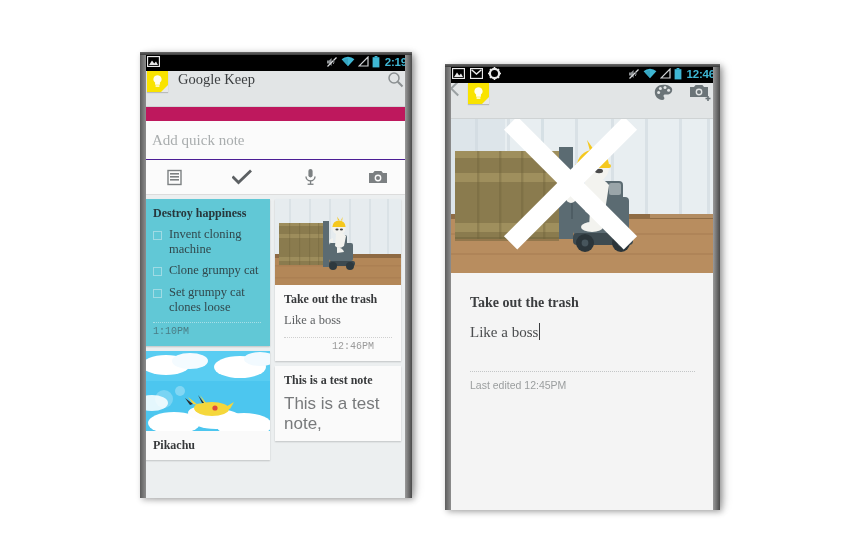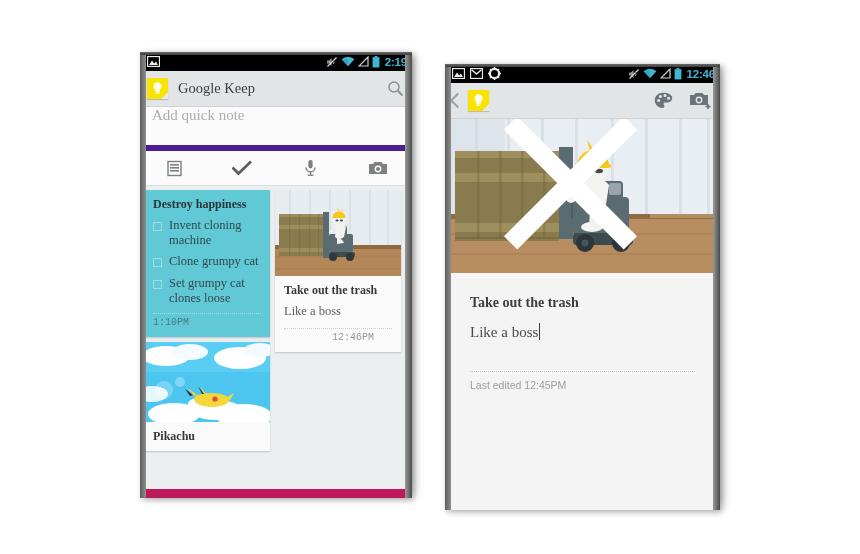--- a/index.html
+++ b/index.html
@@ -27,35 +27,35 @@
   .statusbar{position:relative;height:19px;background:#000;
     display:flex;align-items:center;padding:0 5px 0 7px;z-index:30;}
   .sb-left{display:flex;align-items:center;gap:5px;}
   .sb-right{margin-left:auto;display:flex;align-items:center;gap:3px;}
   .sb-time{color:#3fb7d4;font-size:11.5px;font-weight:bold;letter-spacing:-.2px;
     margin-left:2px;font-family:"Liberation Sans",sans-serif;}
   .sb-ic{display:block;}
 
   
   .actionbar{position:relative;height:35px;background:#e2e5e6;
-    border-bottom:1px solid #cfd3d4;display:flex;align-items:center;
+    border-bottom:1px solid #cfd3d4;display:flex;align-items:flex-start;
     padding:0 8px 0 7px;z-index:20;}
   .keep-logo{width:21px;height:21px;background:#f9e300;position:relative;flex:0 0 auto;
     box-shadow:0 1px 1px rgba(0,0,0,.18);}
   .keep-logo:after{content:"";position:absolute;right:0;bottom:0;
     border-width:0 0 7px 7px;border-style:solid;border-color:transparent transparent #e8e8e8 transparent;}
   .app-title{margin-left:10px;font-size:14.5px;color:#3c3f41;
     font-family:"Liberation Serif",serif;font-weight:normal;}
   .ab-right{margin-left:auto;display:flex;align-items:center;gap:16px;}
   .back-chev{width:9px;height:9px;border-left:2px solid #9aa0a2;border-bottom:2px solid #9aa0a2;
     transform:rotate(45deg);margin-right:5px;flex:0 0 auto;}
 
   
-  .quicknote{height:38px;background:#fbfbfb;border-bottom:6px solid #4c1d95;
-    display:flex;padding:0 12px;}
+  .quicknote{height:38px;background:#fbfbfb;border-bottom:1px solid #4c1d95;
+    display:flex;align-items:center;padding:0 12px;margin-top:14px;}
   .quicknote span{font-family:"Liberation Serif",serif;font-size:15px;color:#a9adae;}
   .qtools{height:34px;background:#fbfbfb;border-bottom:1px solid #dcdcdc;
     display:flex;align-items:center;}
   .qtool{flex:1;display:flex;align-items:center;justify-content:center;}
 
   
   .grid{display:flex;gap:5px;padding:4px 0 0 4px;background:#eceff0;
     height:303px;box-sizing:border-box;}
   .col{width:126px;display:flex;flex-direction:column;gap:5px;}
   .card{background:#fafafa;box-shadow:0 1px 1.5px rgba(0,0,0,.18);overflow:hidden;}
@@ -286,20 +286,26 @@
             </g>
           </svg>
           <div class="card-body">
             <div class="note-title">Take out the trash</div>
             <div class="note-sub">Like a boss</div>
             <div class="dotted" style="margin-top:9px;"></div>
             <div class="stamp">12:46PM</div>
           </div>
         </div>
 
+        <div class="card">
+          <div class="card-body">
+            <div class="note-title">This is a test note</div>
+            <div class="note-big">This is a test note,</div>
+          </div>
+        </div>
 
       </div>
     </div>
 
   </div>
   <div class="bezel-t"></div>
   <div class="bezel-l"></div>
   <div class="bezel-r"></div>
 </div>
 

